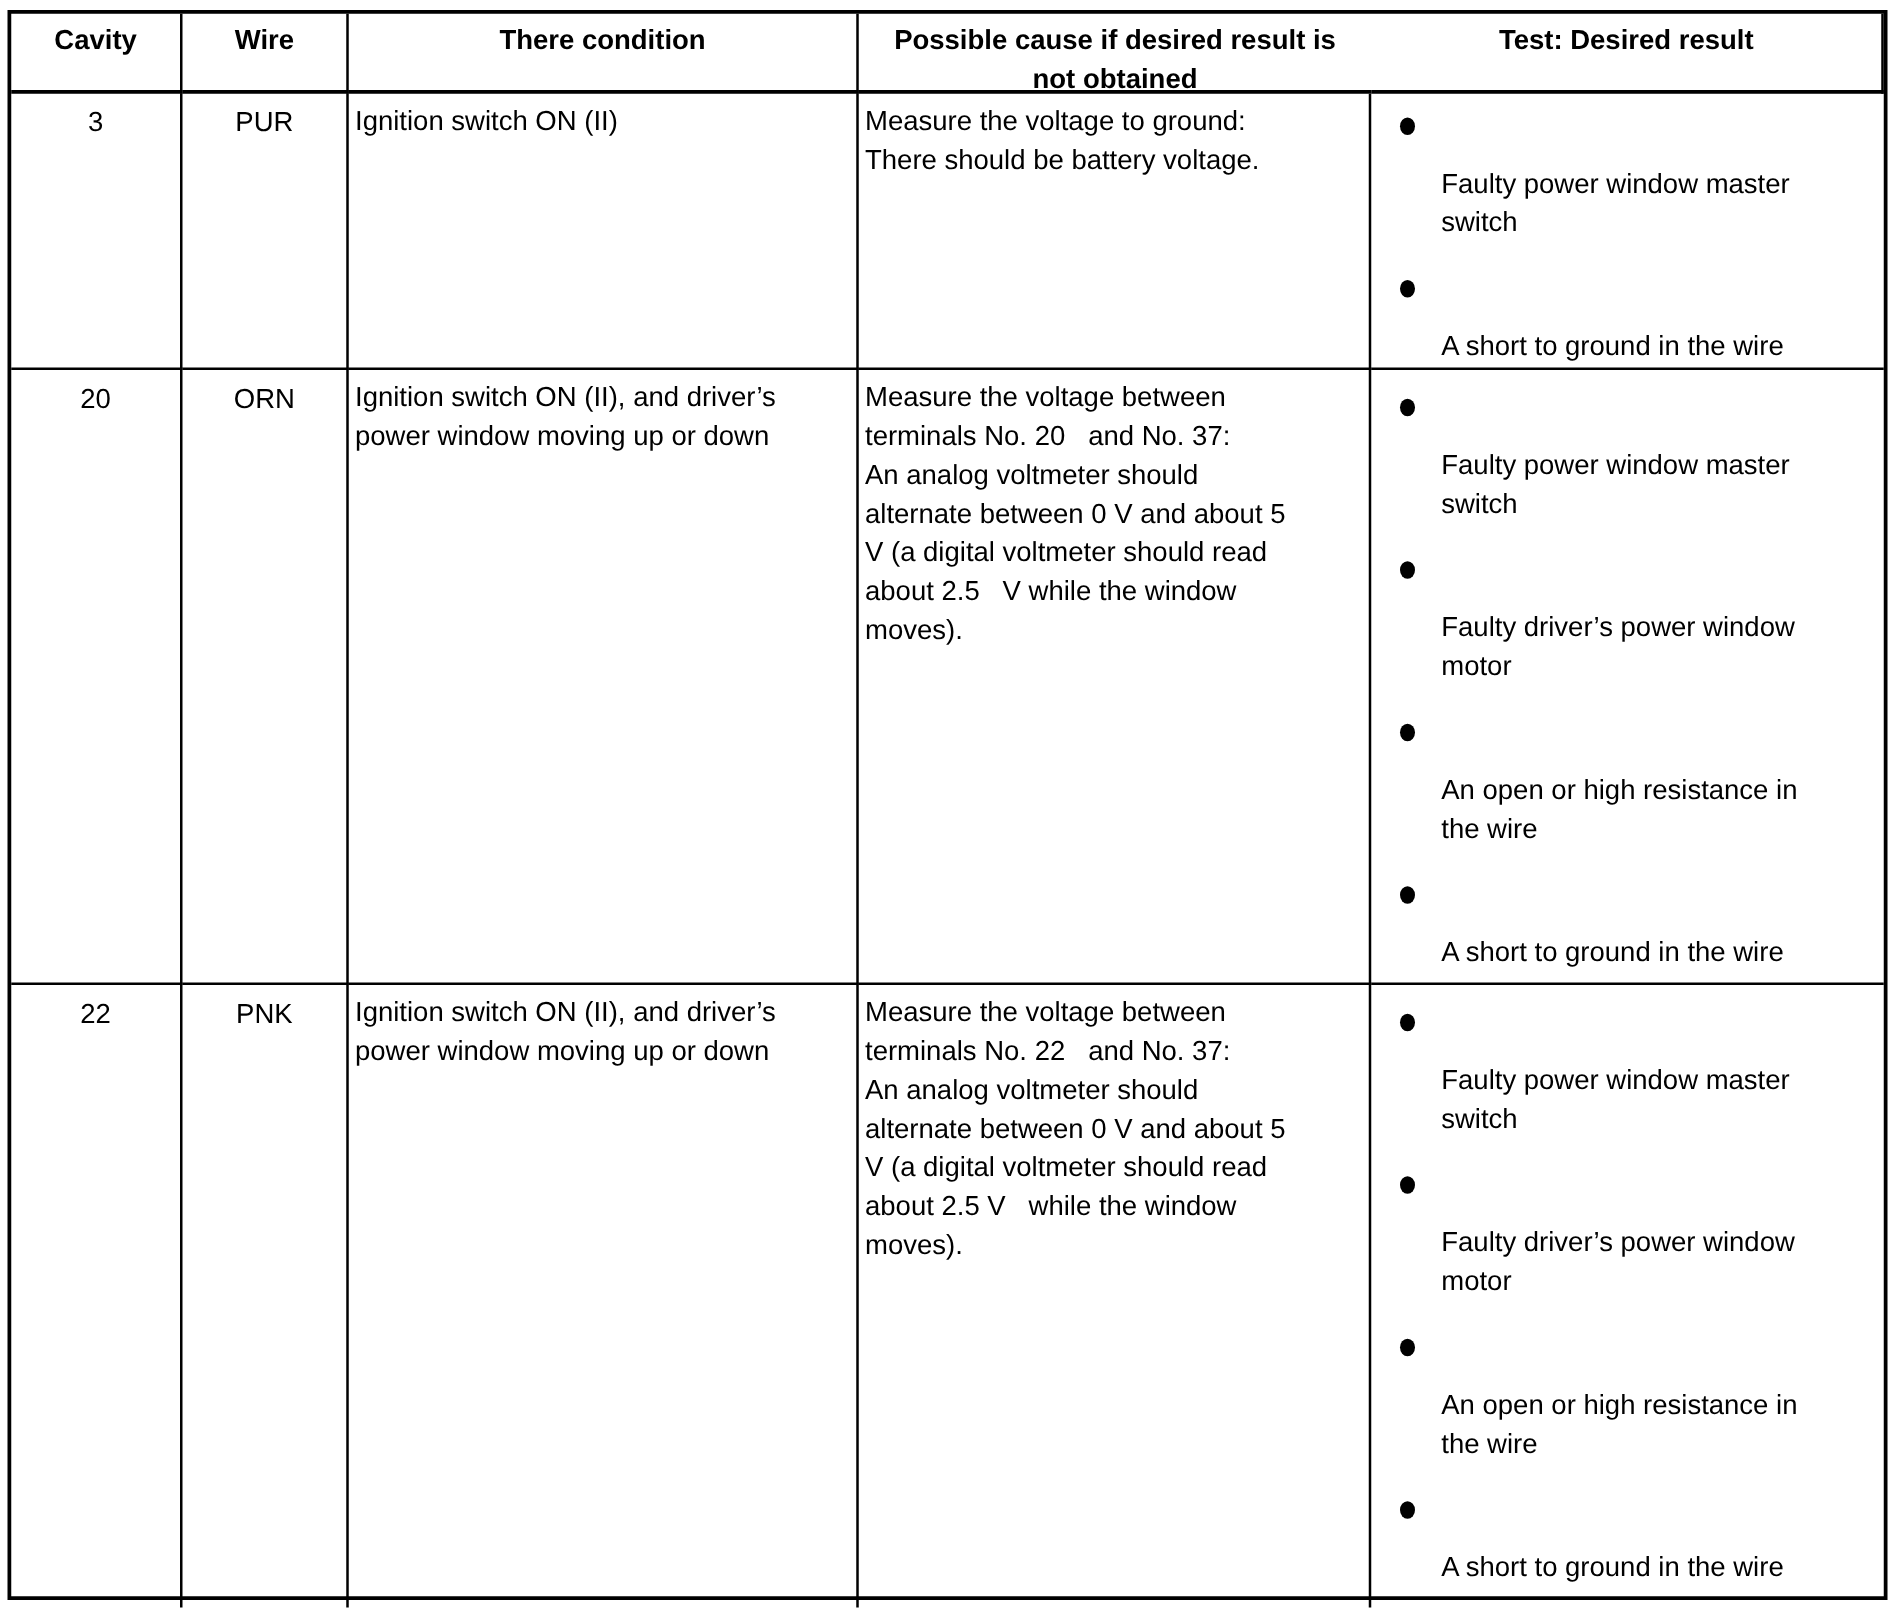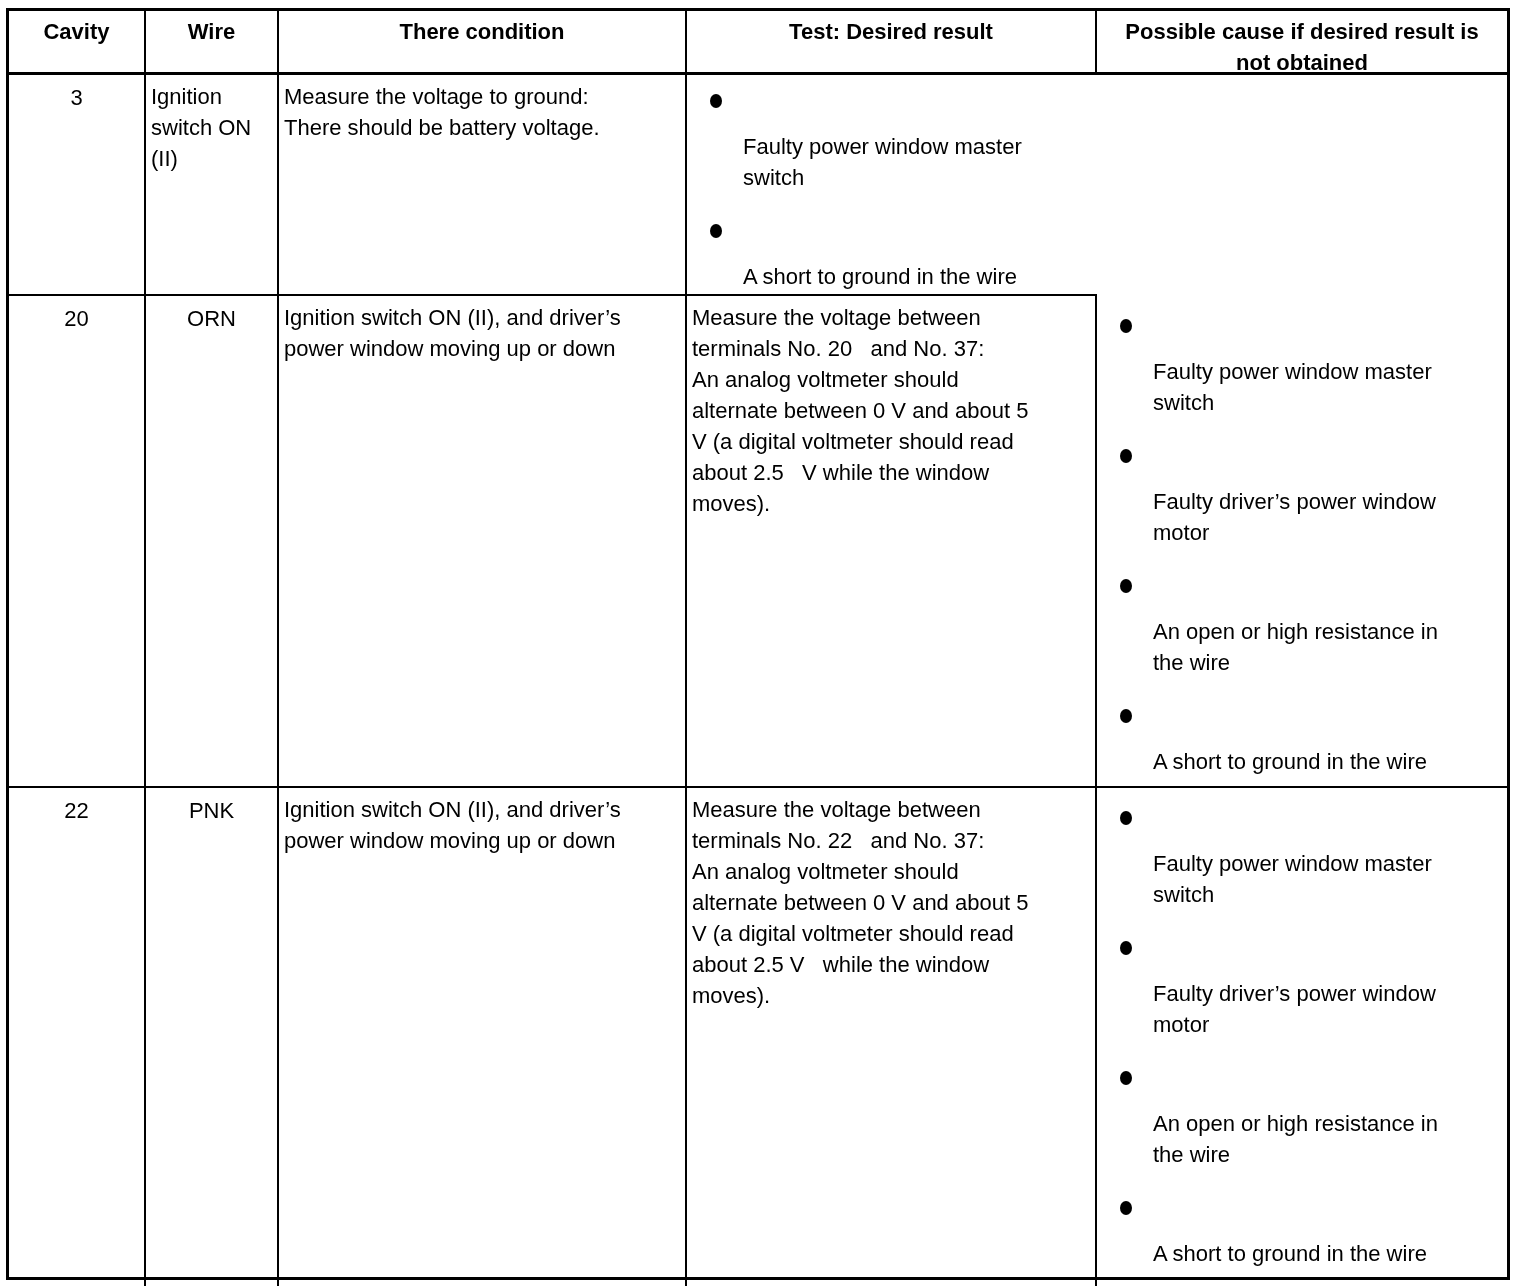--- a/index.html
+++ b/index.html
@@ -68,27 +68,28 @@
 </head>
 <body>
 
 <div class="page">
   <div class="ttable">
 
     <div class="trow header">
       <div class="cell">Cavity</div>
       <div class="cell">Wire</div>
       <div class="cell">There condition</div>
-      <div class="cell">Test: Desired result</div>
       <div class="cell last">Possible cause if desired result is
 not obtained</div>
+      <div class="cell">Test: Desired result</div>
     </div>
 
     <div class="trow">
       <div class="cell centered">3</div>
+      <div class="cell centered">PUR</div>
       <div class="cell texty">Ignition switch ON (II)</div>
       <div class="cell texty">Measure the voltage to ground:
 There should be battery voltage.</div>
       <div class="cell last causes">
         <div class="cause">
           <div class="bullet-line">
               <span class="bullet"></span>
             </div>
           <div class="cause-text">Faulty power window master
 switch</div>

